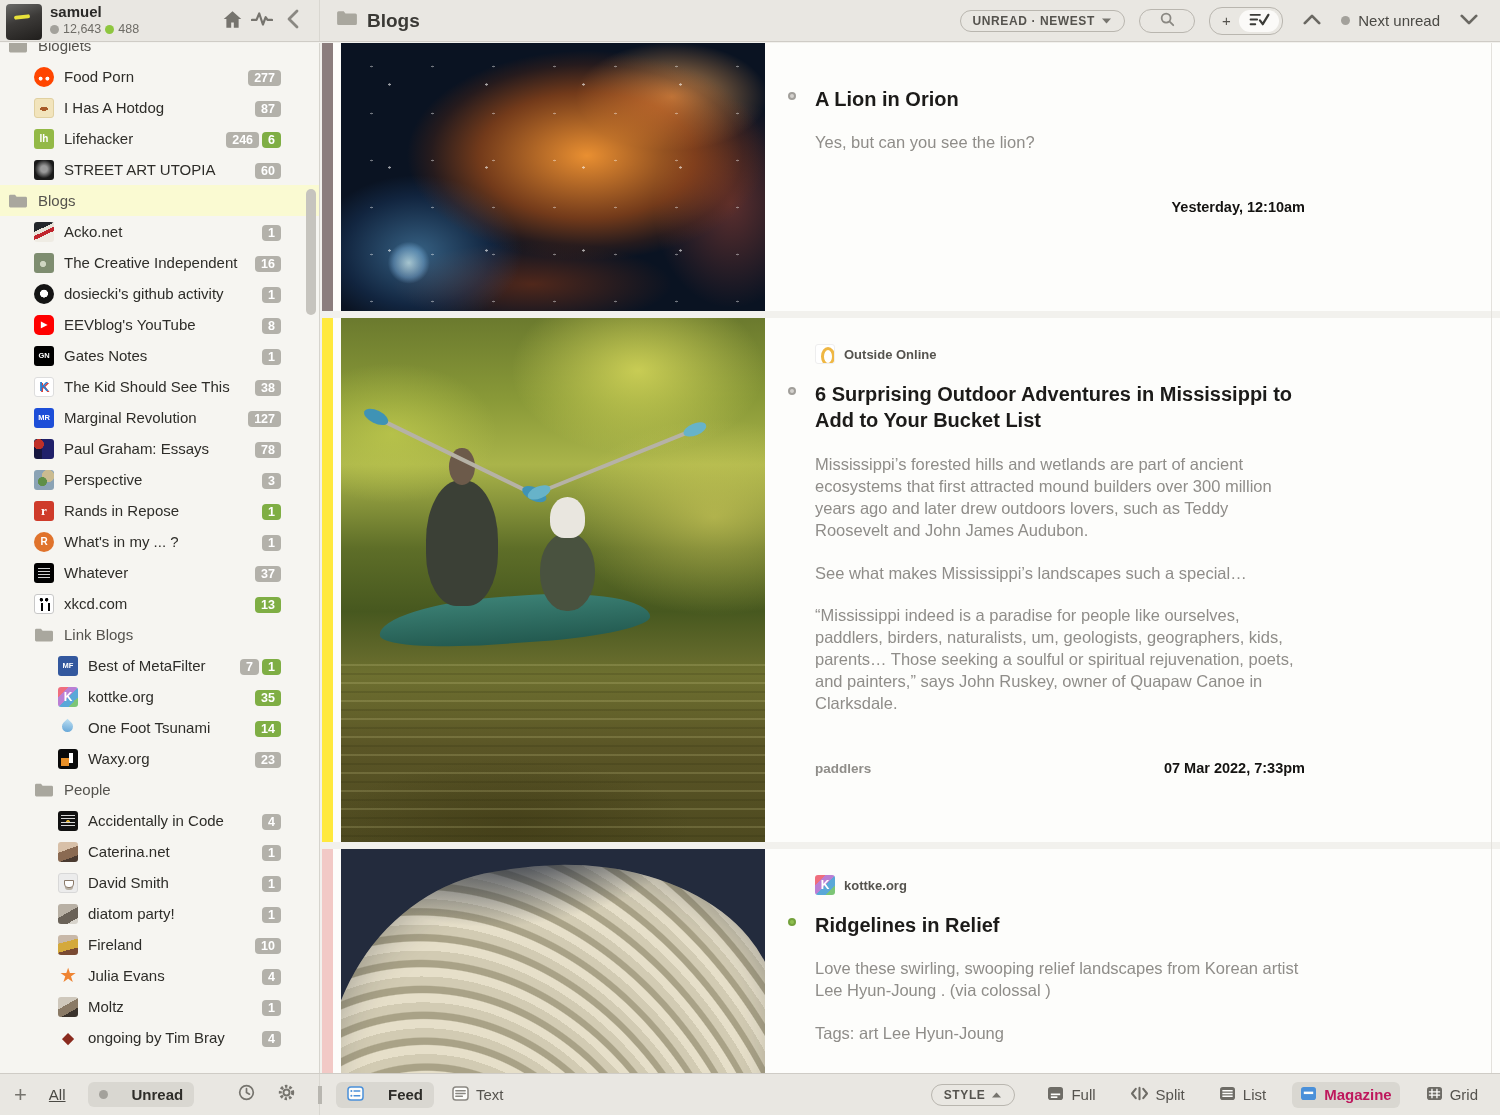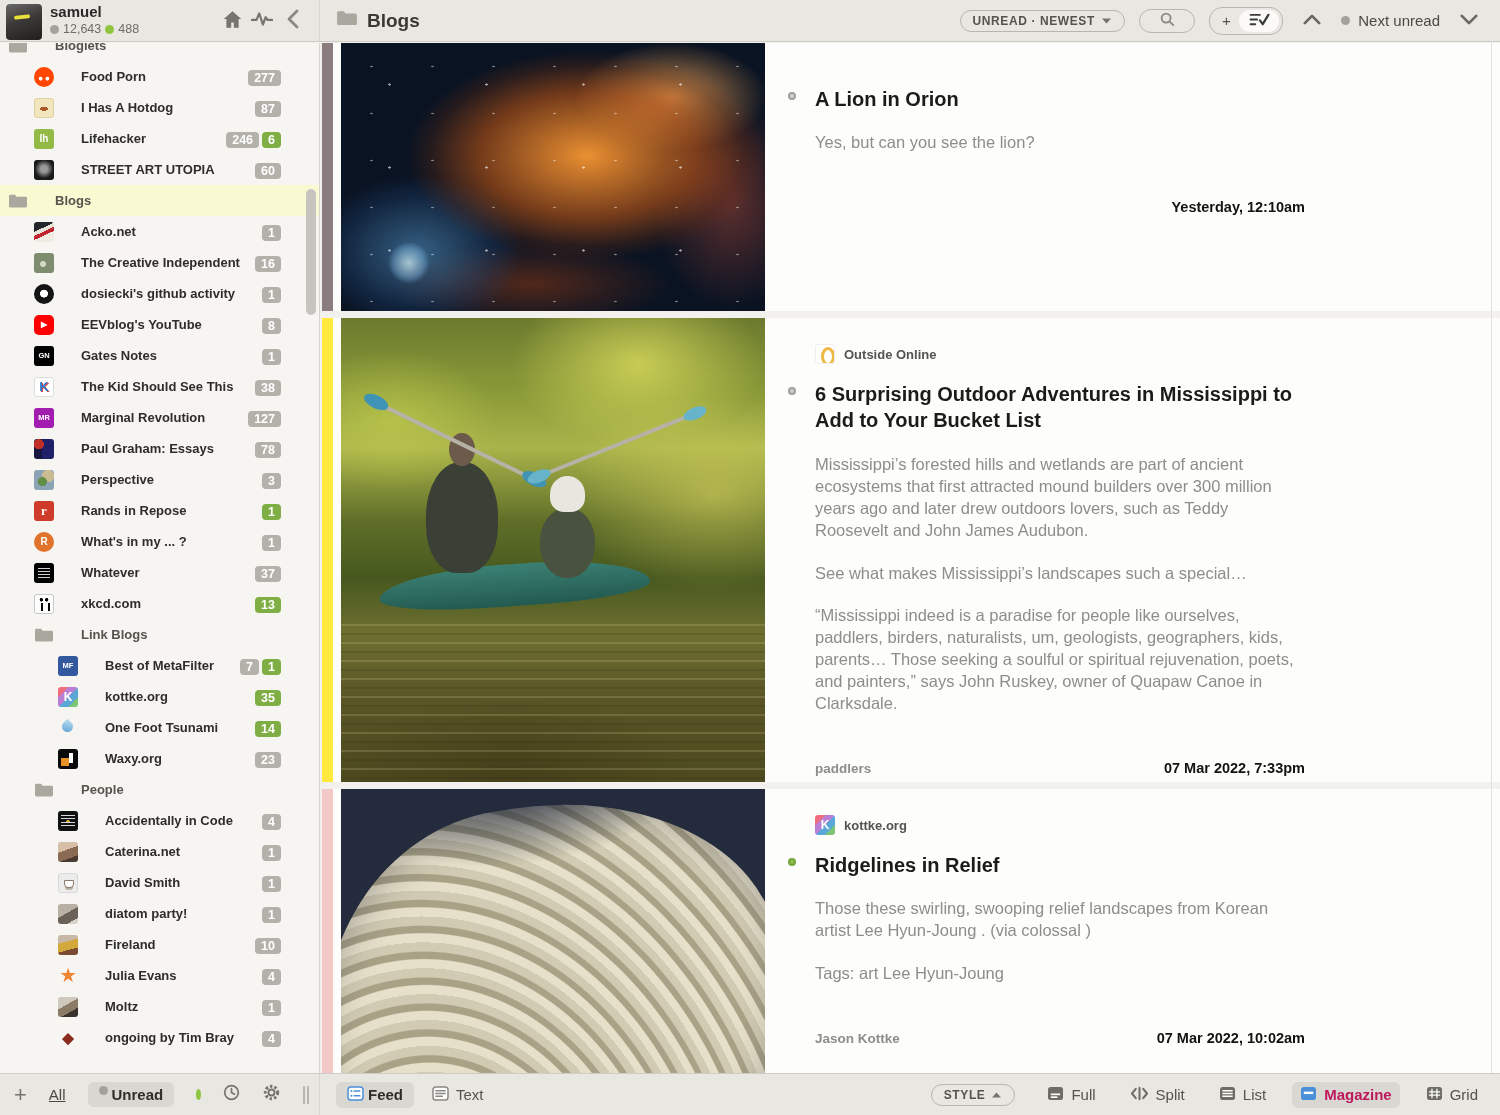--- a/index.html
+++ b/index.html
@@ -39,41 +39,41 @@
   
   .content { position:absolute; top:43px; bottom:42px; left:0; right:0; display:flex; }
 
   .sidebar { width:320px; flex:none; background:#f6f5f1; border-right:1px solid #d6d4ce; overflow:hidden; position:relative; }
   .srow { height:31px; display:flex; align-items:center; padding-right:38px; white-space:nowrap; cursor:pointer; }
   .srow.cut { margin-top:-13px; }
   .srow.ind0 { padding-left:8px; }
   .srow.ind1 { padding-left:34px; }
   .srow.ind2 { padding-left:58px; }
   .srow.selected { background:#fafad2; }
-  .slabel { margin-left:27px; flex:1; overflow:hidden; text-overflow:ellipsis; font-size:13px; font-weight:bold; }
+  .slabel { margin-left:10px; flex:1; overflow:hidden; text-overflow:ellipsis; font-size:15px; font-weight:normal; }
   .srow.folder .slabel { color:#55534e; }
   .srow.feed .slabel { color:#2e2d29; }
   .badge { font-size:12.5px; font-weight:bold; color:#fff; background:#b3b1aa; border-radius:4px; padding:1px 6px; margin-left:3px; }
   .badge.green { background:#7fae44; }
   .sthumb { position:absolute; right:3px; top:146px; width:10px; height:126px; background:#c6c4be; border-radius:5px; cursor:grab; }
 
   
   .fi { width:20px; height:20px; border-radius:3px; flex:none; display:flex; align-items:center; justify-content:center; position:relative; overflow:hidden; }
   .fig { font-style:normal; font-weight:bold; font-size:9px; color:#fff; line-height:1; }
   .ic-foodporn { border-radius:50%; background:radial-gradient(circle at 33% 58%, #fff 1.6px, rgba(255,255,255,0) 2.3px),radial-gradient(circle at 67% 58%, #fff 1.6px, rgba(255,255,255,0) 2.3px),#ff4500; }
   .ic-hotdog { background:radial-gradient(ellipse 7px 3px at 50% 55%, #a85a28 60%, rgba(0,0,0,0) 62%),#f2e4bc; border:1px solid #e0d0a0; }
   .ic-lifehacker { background:#93b946; } .ic-lifehacker .fig { font-size:10px; }
   .ic-streetart { background:radial-gradient(circle at 50% 45%, #9a9a9a 22%, #1a1a1a 62%); }
   .ic-acko { background:linear-gradient(155deg,#23272b 34%, #e8e4da 34% 48%, #c0252d 48% 62%, #efece4 62%); }
   .ic-tci { background:radial-gradient(circle at 45% 55%, #cfd6c2 18%, rgba(0,0,0,0) 21%),#7e8d70; }
   .ic-github { border-radius:50%; background:radial-gradient(circle at 50% 48%, #fff 26%, rgba(0,0,0,0) 29%),#141414; }
   .ic-youtube { background:#f00; border-radius:5px; } .ic-youtube .fig { font-size:8px; }
   .ic-gates { background:#000; } .ic-gates .fig { font-size:7.5px; }
   .ic-tksst { background:#fff; border:1px solid #ddd; } .ic-tksst .fig { color:#2f7ccd; font-size:13px; text-shadow:1px 1px 0 #d8413c; }
-  .ic-mr { background:#a21caf; } .ic-mr .fig { font-size:7.5px; }
+  .ic-mr { background:#1d4ed8; } .ic-mr .fig { font-size:7.5px; }
   .ic-pg { background:radial-gradient(circle at 24% 26%, #c03028 23%, rgba(0,0,0,0) 25%),linear-gradient(90deg,#16163f 40%, #20206a 40%); }
   .ic-perspective { background:radial-gradient(circle at 42% 58%, #5f8f46 26%, rgba(0,0,0,0) 29%),radial-gradient(circle at 70% 30%, #cabb90 30%, rgba(0,0,0,0) 33%),#8ba3b5; }
   .ic-rands { background:#cf3b2a; } .ic-rands .fig { font-family:"Liberation Serif",serif; font-size:13px; }
   .ic-whatsinmy { border-radius:50%; background:#e0732c; } .ic-whatsinmy .fig { font-size:10px; }
   .ic-whatever { background:#000; }
   .ic-whatever::after { content:""; position:absolute; left:4px; right:4px; top:5px; bottom:5px; background:repeating-linear-gradient(180deg,#cfcfcf 0 1px, rgba(0,0,0,0) 1px 3px); }
   .ic-xkcd { background:#fff; border:1px solid #c8c8c8; }
   .ic-xkcd::after { content:""; position:absolute; inset:2px;
     background-image:radial-gradient(circle at 31% 20%, #000 1.5px, rgba(0,0,0,0) 2px),radial-gradient(circle at 69% 20%, #000 1.5px, rgba(0,0,0,0) 2px),linear-gradient(#000,#000),linear-gradient(#000,#000);
     background-size:100% 100%,100% 100%,2px 8px,2px 8px; background-position:0 0,0 0,4px 6px,11px 6px; background-repeat:no-repeat; }
@@ -95,21 +95,21 @@
   .ic-ongoing { background:transparent; } .ic-ongoing .fig { color:#8a2a1e; font-size:15px; }
   .ic-apod { background:radial-gradient(circle at 55% 42%, #e8d8ae 26%, rgba(0,0,0,0) 31%),linear-gradient(135deg,#3a3a3a,#101010); }
   .ic-outside { background:#fff; border:1px solid #eee; }
   .ic-outside::after { content:""; position:absolute; left:5px; top:2px; width:8px; height:13px; border:3px solid #efb743; border-radius:50%; }
 
   
   .list { flex:1; background:#f2f1ed; overflow:hidden; position:relative; padding-left:2px; }
   .list::after { content:""; position:absolute; top:0; bottom:0; right:8px; width:1px; background:#e3e1dc; }
   .card { display:flex; background:#fdfdfb; margin-bottom:7px; position:relative; }
   .card1 { height:268px; }
-  .card2 { height:464px; }
+  .card2 { height:524px; }
   .card3 { height:310px; }
   .cbar { width:11px; flex:none; }
   .cimg { width:424px; flex:none; margin-left:8px; position:relative; overflow:hidden; }
   .deco { position:absolute; }
   .cbody { flex:1; padding:26px 20px 18px 50px; }
   .cb-inner { width:490px; display:flex; flex-direction:column; height:100%; }
   .cfeed { display:flex; align-items:center; gap:9px; font-size:13px; font-weight:bold; color:#55534e; }
   .ctitle { font-size:20px; font-weight:bold; color:#1c1b19; margin-top:17px; line-height:1.32; position:relative; cursor:pointer; }
   .cdot { position:absolute; left:-27px; top:6px; width:8px; height:8px; border-radius:50%; }
   .cdot.gray { background:#d4d2ce; border:2px solid #a19f9a; }
@@ -157,21 +157,21 @@
     background:repeating-radial-gradient(ellipse 420px 520px at 18% 102%, #e6dfc9 0 7px, #a9a287 8px 13px, #d2cbb3 14px 21px);
     box-shadow:inset 0 0 40px rgba(20,25,40,.35); }
   .cimg.shell .d2 { left:6%; top:-2%; width:80%; height:26%; transform:rotate(-9deg);
     background:radial-gradient(ellipse at 50% 0%, rgba(35,43,61,.9), rgba(0,0,0,0) 70%); }
 
   
   .bottombar { position:absolute; left:0; bottom:0; right:0; height:42px; background:#e9e7e2; border-top:1px solid #cfccc6; display:flex; align-items:center; }
   .bb-left { width:320px; flex:none; display:flex; align-items:center; gap:22px; padding:0 10px 0 14px; border-right:1px solid #d9d7d1; height:100%; }
   .bb-plus { font-size:22px; color:#76746e; font-weight:normal; cursor:pointer; line-height:1; }
   .bb-txt { font-size:15px; color:#4a4944; cursor:pointer;text-decoration:underline; }
-  .togglepill { display:flex; align-items:flex-start; gap:4px; background:#d9d7d1; border-radius:6px; padding:4px 11px; font-size:15px; font-weight:bold; color:#2e2d29; cursor:pointer; }
+  .togglepill { display:flex; align-items:center; gap:24px; background:#d9d7d1; border-radius:6px; padding:4px 11px; font-size:15px; font-weight:bold; color:#2e2d29; cursor:pointer; }
   .bb-ic { cursor:pointer; display:flex; align-items:center; }
   .handle { margin-left:auto; width:8px; height:18px; border-left:2px solid #b8b6b0; border-right:2px solid #b8b6b0; }
   .bb-main { flex:1; display:flex; align-items:center; padding:0 14px 0 16px; gap:10px; height:100%; }
   .viewbtn { display:flex; align-items:center; gap:7px; font-size:15px; color:#55534e; cursor:pointer; padding:4px 8px; border-radius:6px; }
   .viewbtn.active { background:#d9d7d1; color:#be185d; font-weight:bold; }
   .bb-main .spacer { flex:1; }
   .views { display:flex; align-items:center; gap:18px; }
   .stylepill { margin-right:14px; }
 </style>
 </head>
@@ -600,21 +600,21 @@
     <div class="cbody">
             <div class="cb-inner">
       <div class="cfeed">
                 <span class="fi ic-kottke">
                   <i class="fig">K</i>
                 </span>
                 <span class="cfeedname">kottke.org</span>
               </div>
       <h2 class="ctitle"><span class="cdot green"></span><span class="ctext">Ridgelines in Relief</span></h2>
       <div class="cparas">
-                <p>Those these swirling, swooping relief landscapes from Korean artist Lee Hyun-Joung . (via colossal )</p>
+                <p>Love these swirling, swooping relief landscapes from Korean artist Lee Hyun-Joung . (via colossal )</p>
                 <p>Tags: art Lee Hyun-Joung</p>
               </div>
       <div class="cfoot">
         <span class="cauthor">Jason Kottke</span>
         <span class="ctime">07 Mar 2022, 10:02am</span>
       </div>
     </div>
           </div>
   </article>
 </main>

